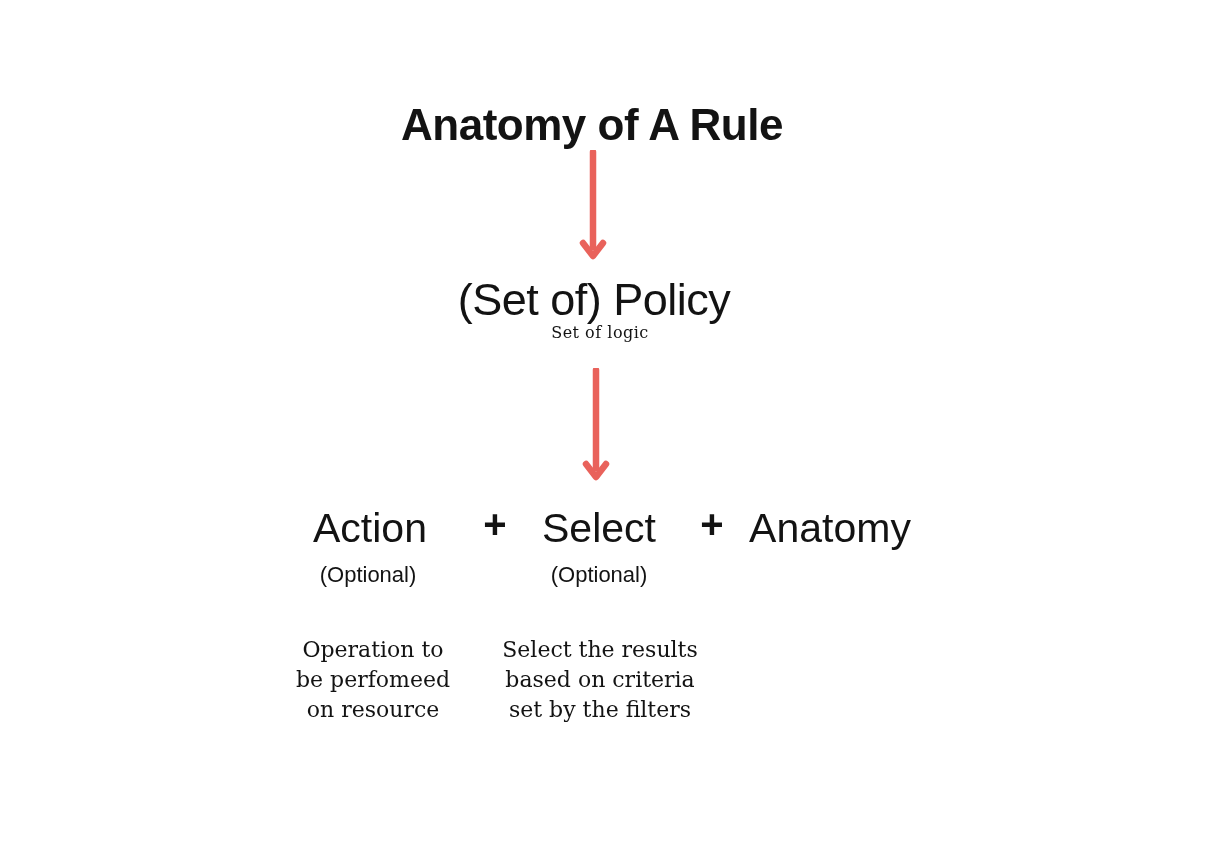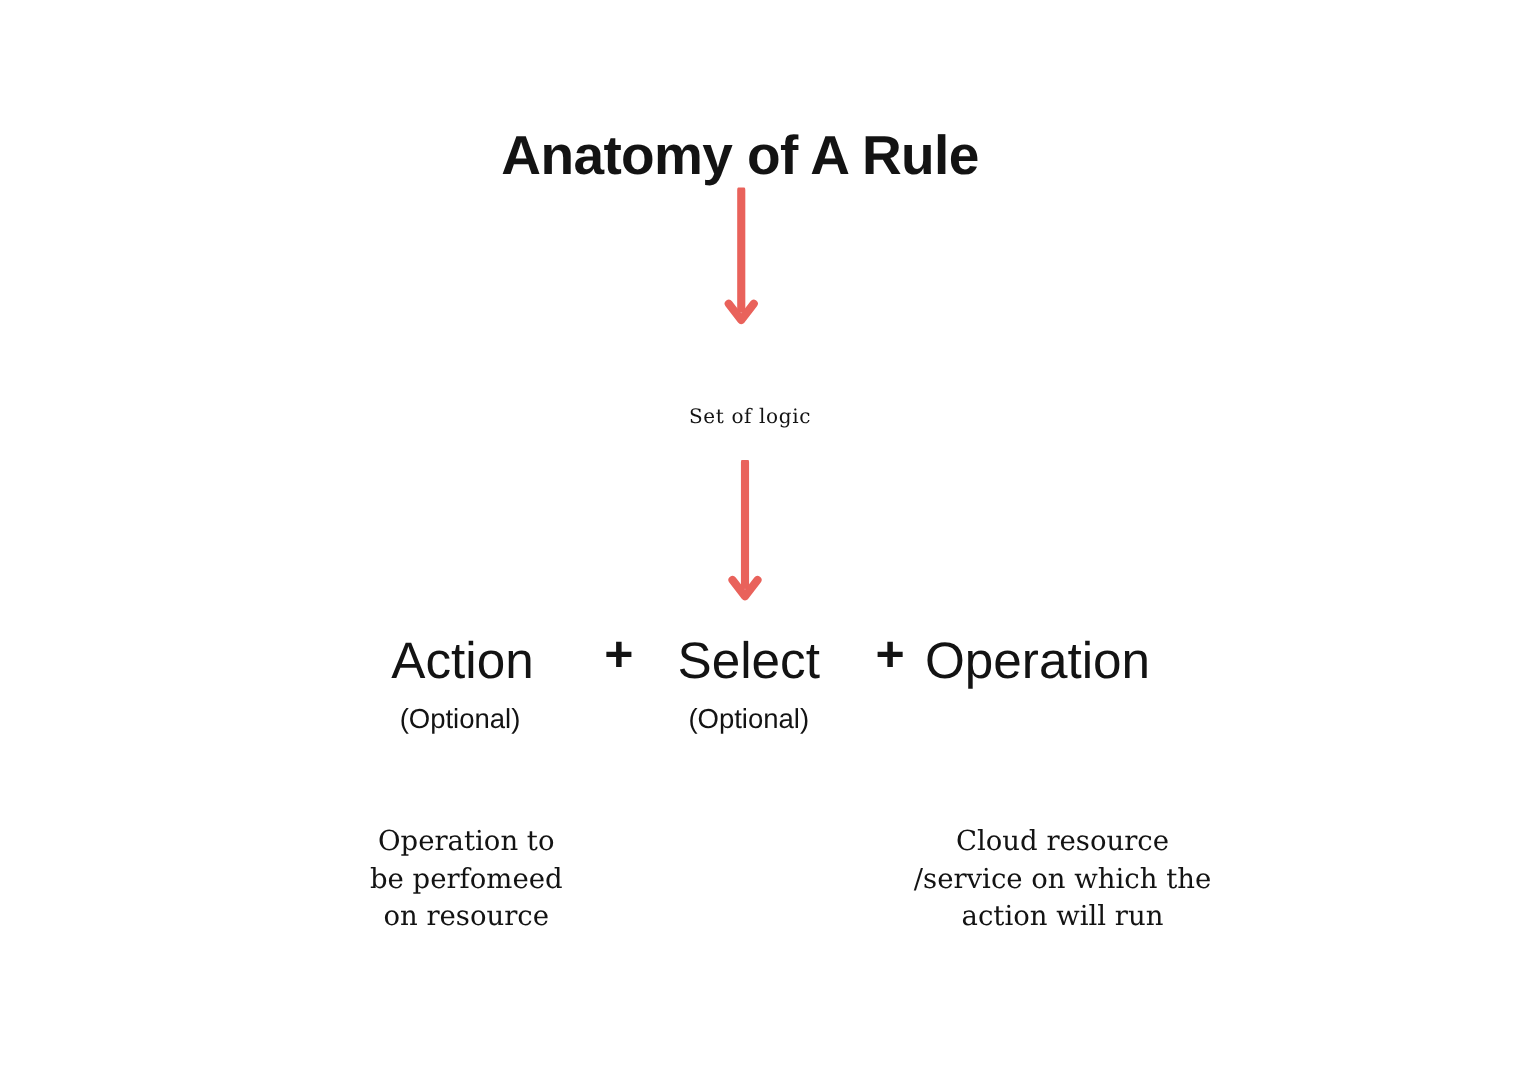--- a/index.html
+++ b/index.html
@@ -85,62 +85,62 @@
   }
   .optional-action { left: 368px; }
   .optional-filter { left: 599px; }
   .desc {
     top: 635px;
     font-family: "DejaVu Serif", serif;
     font-size: 22px;
     line-height: 30px;
     text-align: center;
     white-space: pre-line;
-    margin-top: 24px;
   }
   .desc-action   { left: 373px; }
   .desc-filter   { left: 600px; }
   .desc-resource { left: 850px; }
 </style>
 </head>
 <body>
 
 <div class="canvas">
 
   <div class="abs title">Anatomy of A Rule</div>
 
   <svg class="arrow arrow-1" width="40" height="110" viewBox="0 0 40 110">
     <path d="M20 2 L20 97"></path>
     <path d="M10 93 L20 106 L30 93"></path>
   </svg>
 
+  <div class="abs policy-label">(Set of) Policy</div>
 
   <div class="abs policy-sublabel">Set of logic</div>
 
   <svg class="arrow arrow-2" width="40" height="114" viewBox="0 0 40 114">
     <path d="M20 2 L20 100"></path>
     <path d="M10 96 L20 109 L30 96"></path>
   </svg>
 
   <div class="abs term term-action">Action</div>
 
   <div class="abs plus plus-1">+</div>
 
   <div class="abs term term-filter">Select</div>
 
   <div class="abs plus plus-2">+</div>
 
-  <div class="abs term term-resource">Operation</div>
+  <div class="abs term term-resource">Anatomy</div>
 
   <div class="abs optional optional-action">(Optional)</div>
 
   <div class="abs optional optional-filter">(Optional)</div>
 
   <div class="abs desc desc-action">Operation to
 be perfomeed
 on resource</div>
 
+  <div class="abs desc desc-filter">Select the results
+based on criteria
+set by the filters</div>
 
-  <div class="abs desc desc-resource">Cloud resource
-/service on which the
-action will run</div>
 
 </div>
 
 </body></html>

